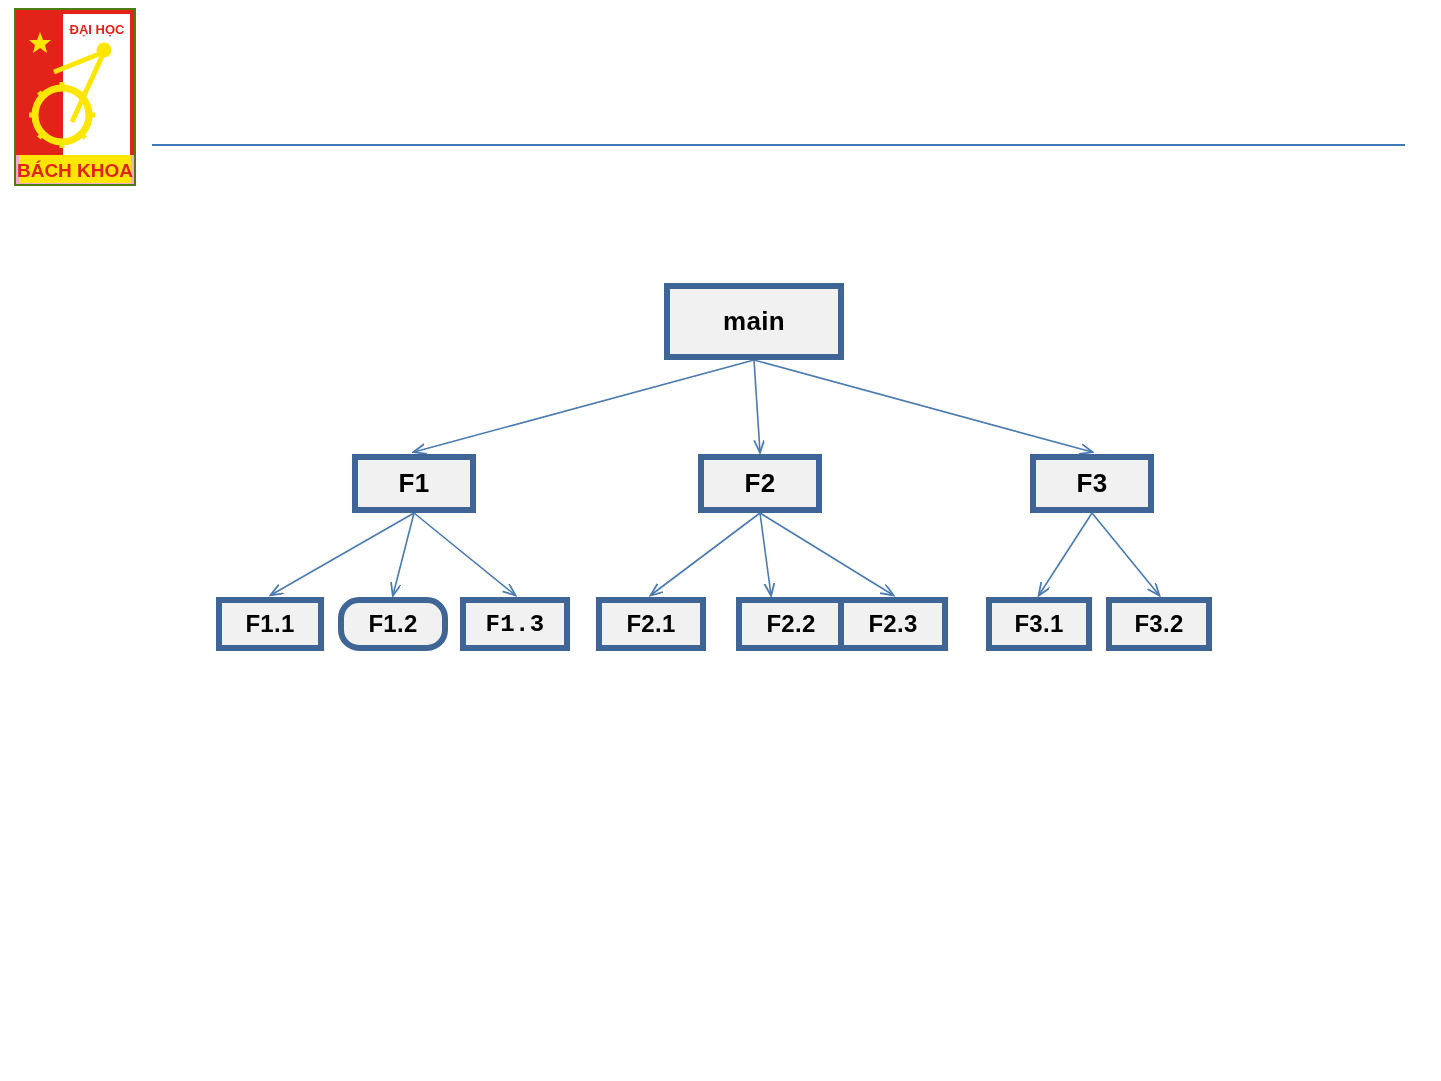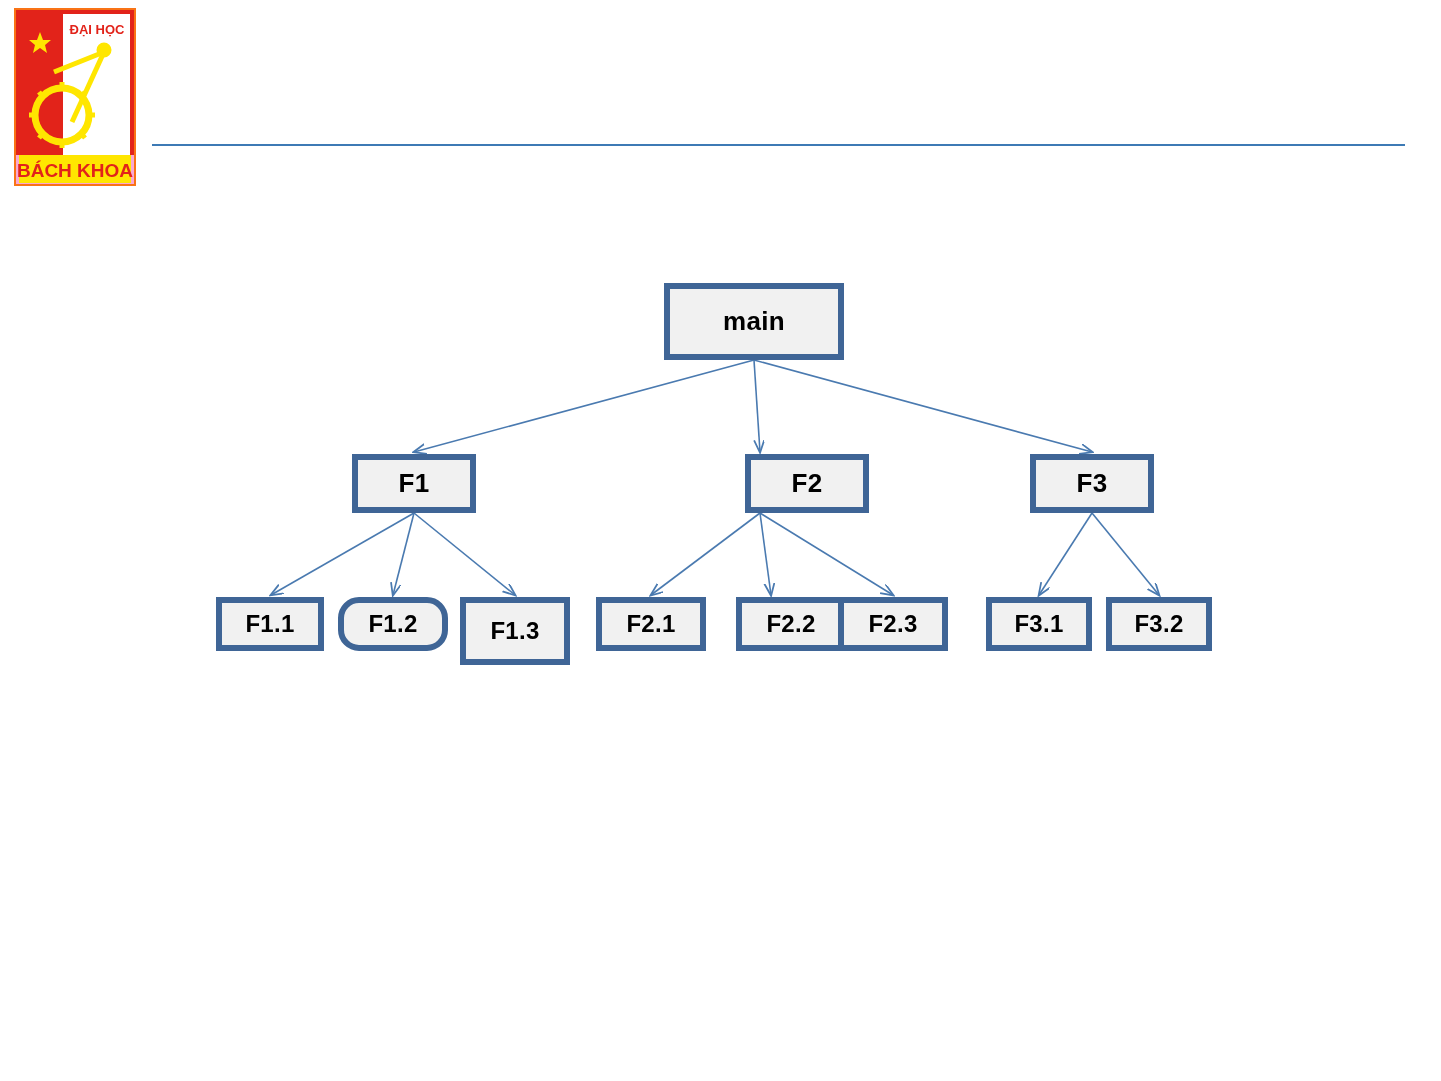--- a/index.html
+++ b/index.html
@@ -19,21 +19,21 @@
   }
 
   
   #logo {
     position: absolute;
     left: 14px;
     top: 8px;
     width: 122px;
     height: 178px;
     background: #f9a8d4;
-    border: 2px solid #f97316;
+    border: 2px solid #4d7c0f;
     box-sizing: border-box;
     overflow: hidden;
   }
 
   
   #header-rule {
     position: absolute;
     left: 152px;
     top: 144px;
     width: 1253px;
@@ -139,33 +139,33 @@
           <line x1="1092" y1="513" x2="1159" y2="595" stroke="#4a7ab0" stroke-width="1.6" marker-end="url(#arrowhead)"></line>
         </g>
     </svg>
     <div id="nodes">
         <div class="node root" style="left: 664px; top: 283px; width: 180px; height: 77px; background: rgb(241, 241, 241); border-color: rgb(63, 101, 150);">
           <span>main</span>
         </div>
         <div class="node level1" style="left: 352px; top: 454px; width: 124px; height: 59px; background: rgb(241, 241, 241); border-color: rgb(63, 101, 150);">
           <span>F1</span>
         </div>
-        <div class="node level1" style="left: 698px; top: 454px; width: 124px; height: 59px; background: rgb(241, 241, 241); border-color: rgb(63, 101, 150); margin-left: 47px;">
+        <div class="node level1" style="left: 698px; top: 454px; width: 124px; height: 59px; background: rgb(241, 241, 241); border-color: rgb(63, 101, 150);">
           <span>F2</span>
         </div>
         <div class="node level1" style="left: 1030px; top: 454px; width: 124px; height: 59px; background: rgb(241, 241, 241); border-color: rgb(63, 101, 150);">
           <span>F3</span>
         </div>
         <div class="node level2" style="left: 216px; top: 597px; width: 108px; height: 54px; background: rgb(241, 241, 241); border-color: rgb(63, 101, 150);">
           <span>F1.1</span>
         </div>
         <div class="node level2" style="left: 338px; top: 597px; width: 110px; height: 54px; background: rgb(241, 241, 241); border-color: rgb(63, 101, 150); border-radius: 21px;">
           <span>F1.2</span>
         </div>
-        <div class="node level2" style="left: 460px; top: 597px; width: 110px; height: 68px; background: rgb(241, 241, 241); border-color: rgb(63, 101, 150);">
+        <div class="node level2" style="left: 460px; top: 597px; width: 110px; height: 54px; background: rgb(241, 241, 241); border-color: rgb(63, 101, 150); font-family: Liberation Mono, monospace;">
           <span>F1.3</span>
         </div>
         <div class="node level2" style="left: 596px; top: 597px; width: 110px; height: 54px; background: rgb(241, 241, 241); border-color: rgb(63, 101, 150);">
           <span>F2.1</span>
         </div>
         <div class="node level2" style="left: 736px; top: 597px; width: 110px; height: 54px; background: rgb(241, 241, 241); border-color: rgb(63, 101, 150);">
           <span>F2.2</span>
         </div>
         <div class="node level2" style="left: 838px; top: 597px; width: 110px; height: 54px; background: rgb(241, 241, 241); border-color: rgb(63, 101, 150);">
           <span>F2.3</span>

